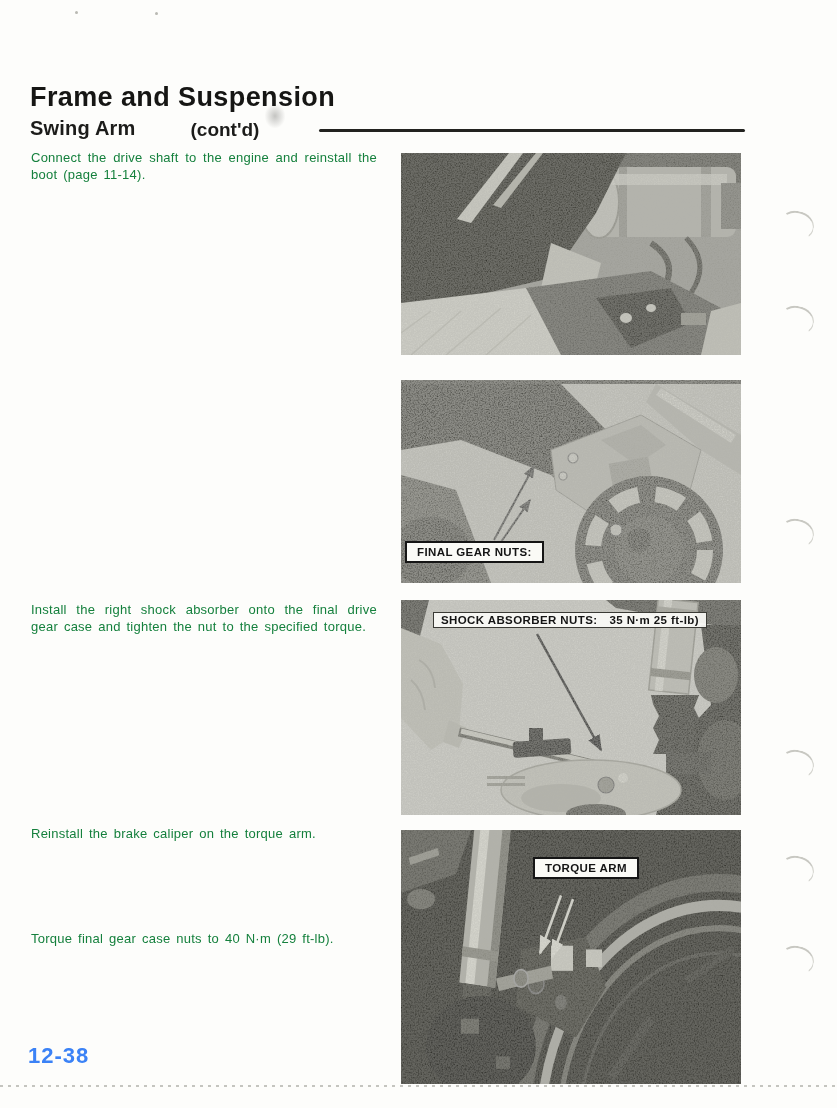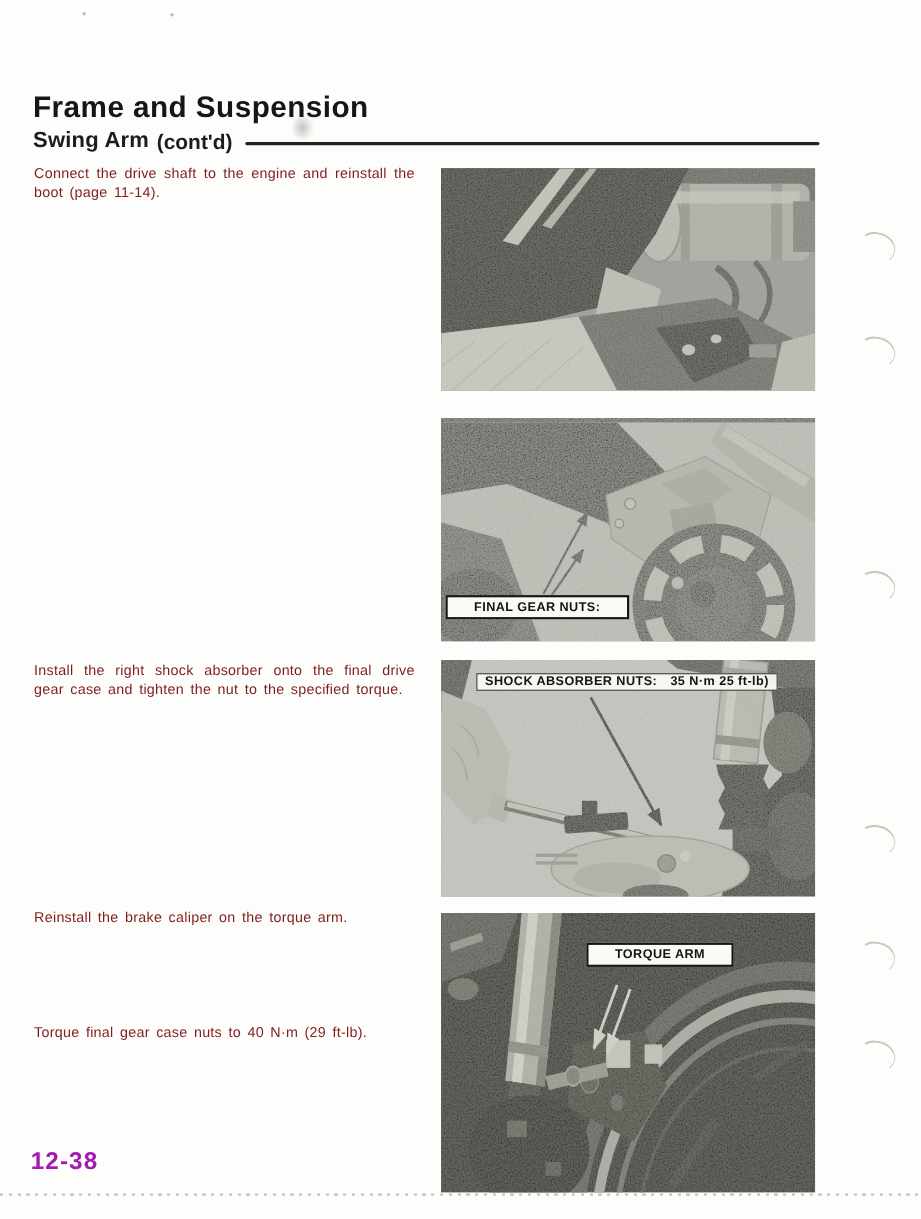--- a/index.html
+++ b/index.html
@@ -1,46 +1,46 @@
 <!DOCTYPE html>
 <html><head>
 <meta charset="utf-8">
 <style>
   html,body{margin:0;padding:0;background:#fdfdfb;}
   .page{position:relative;width:837px;height:1108px;background:#fdfdfb;overflow:hidden;
         font-family:"Liberation Sans",sans-serif;color:#242421;}
   
   .title{position:absolute;left:30px;top:82px;margin:0;font-size:27px;font-weight:700;
          letter-spacing:.4px;color:#161614;}
-  .section-row{position:absolute;left:30px;top:115px;width:715px;display:flex;align-items:center;}
+  .section-row{position:absolute;left:30px;top:115px;width:715px;display:flex;align-items:center;gap:48px;}
   .section{font-size:20px;font-weight:700;color:#1c1c1a;letter-spacing:.2px;}
   .contd{font-size:19px;font-weight:700;margin-left:7px;margin-top:4px;color:#1c1c1a;}
   .rule{flex:1;height:3px;background:#22221f;margin-left:12px;margin-top:4px;border-radius:2px;}
   .smudge{position:absolute;left:260px;top:98px;width:30px;height:36px;
           background:radial-gradient(closest-side,rgba(50,50,46,.4),rgba(50,50,46,0) 70%);
           opacity:.7;}
   .speck{position:absolute;width:3px;height:3px;border-radius:50%;background:#b9b9b2;}
   
   .instr{position:absolute;left:31px;width:346px;margin:0;font-size:13px;line-height:17px;
-         letter-spacing:.25px;word-spacing:2px;text-align:justify;color:#7f1d1d;}
+         letter-spacing:.25px;word-spacing:2px;text-align:justify;color:#15803d;}
   .i1{top:149px}.i2{top:382px}.i3{top:601px}.i4{top:825px}.i5{top:855px}.i6{top:901px}.i7{top:930px}
   
   .photo{position:absolute;left:401px;width:340px;overflow:hidden;background:#8a8a84;}
   .p1{top:153px;height:202px}.p2{top:380px;height:203px}.p3{top:600px;height:215px}.p4{top:830px;height:254px}
   .photo svg{display:block;width:100%;height:100%;}
   .plabel{position:absolute;background:#fafaf6;border:2px solid #151515;color:#141414;
-          font-weight:700;font-size:11.5px;line-height:1.25;padding:2px 24px;
+          font-weight:700;font-size:11.5px;line-height:1.25;padding:2px 10px;
           letter-spacing:.4px;white-space:nowrap;}
   .plabel-lite{position:absolute;background:rgba(250,250,246,.93);border:1px solid #3a3a35;
           color:#141414;font-weight:700;font-size:11.5px;line-height:1.25;padding:0 7px;
           letter-spacing:.4px;white-space:nowrap;}
   .tq{margin-left:12px;}
   
   .pagenum{position:absolute;left:28px;top:1043px;font-size:22px;font-weight:700;
-           letter-spacing:1px;color:#a21caf;}
+           letter-spacing:1px;color:#3b82f6;}
   .bottom-edge{position:absolute;left:0;top:1085px;width:837px;height:2px;opacity:.55;
            background-image:repeating-linear-gradient(90deg,#96968e 0 3px,transparent 3px 8px);}
   .curl{position:absolute;left:779px;width:32px;height:25px;border:2px solid transparent;
         border-top:2px solid #b2b2aa;border-right:1px solid #c3c3bb;border-radius:50%;
         opacity:.7;transform:rotate(12deg);}
   .c1{top:211px}.c2{top:306px}.c3{top:519px}.c4{top:750px}.c5{top:856px}.c6{top:946px}
 </style>
 </head>
 <body>
 

